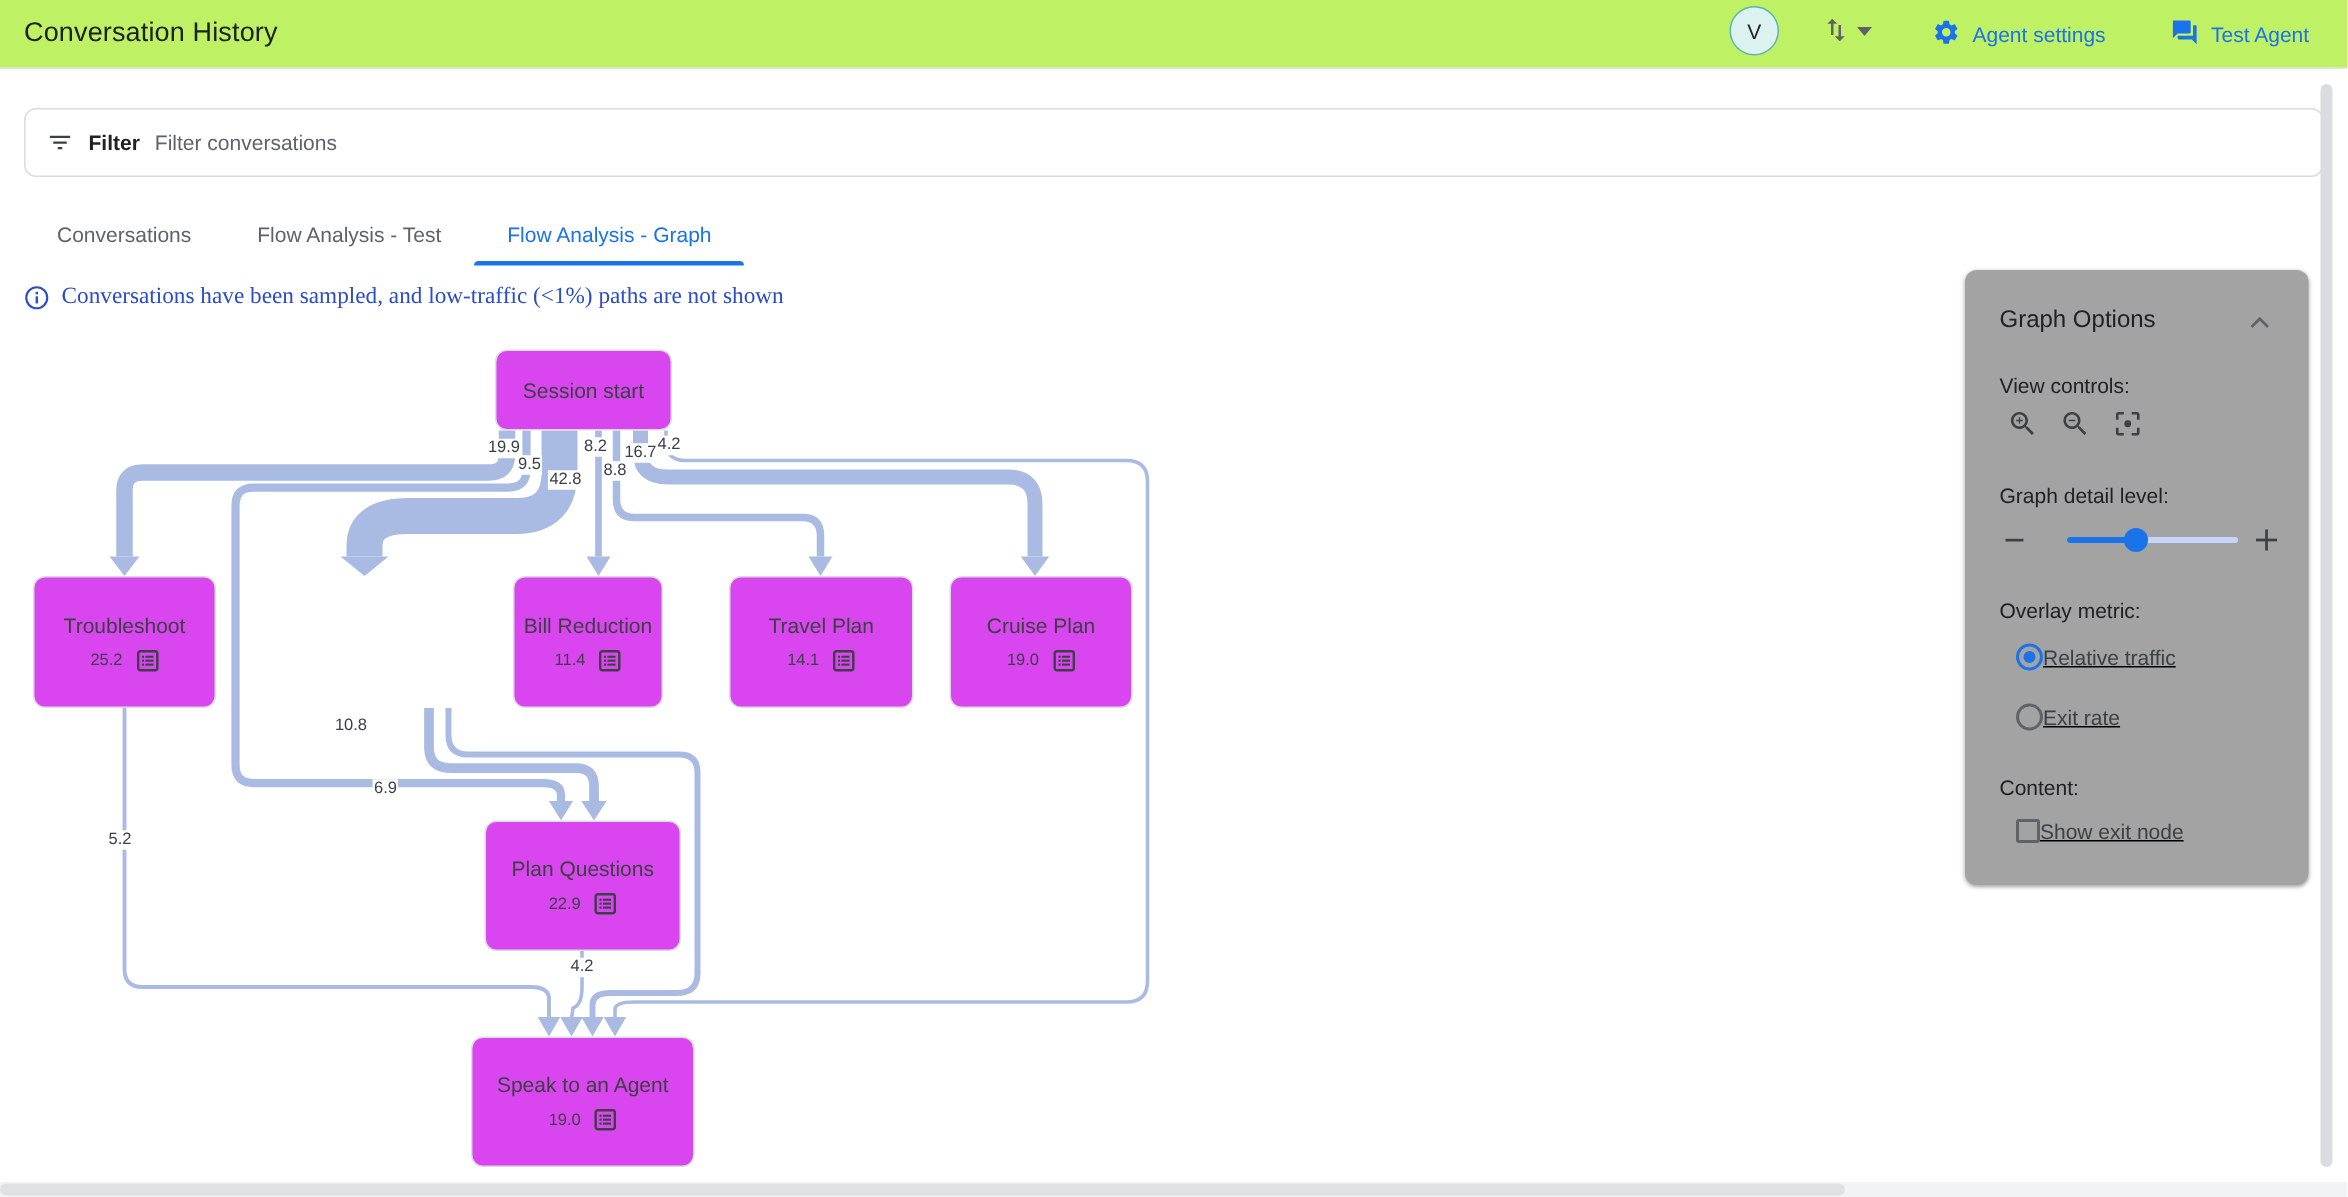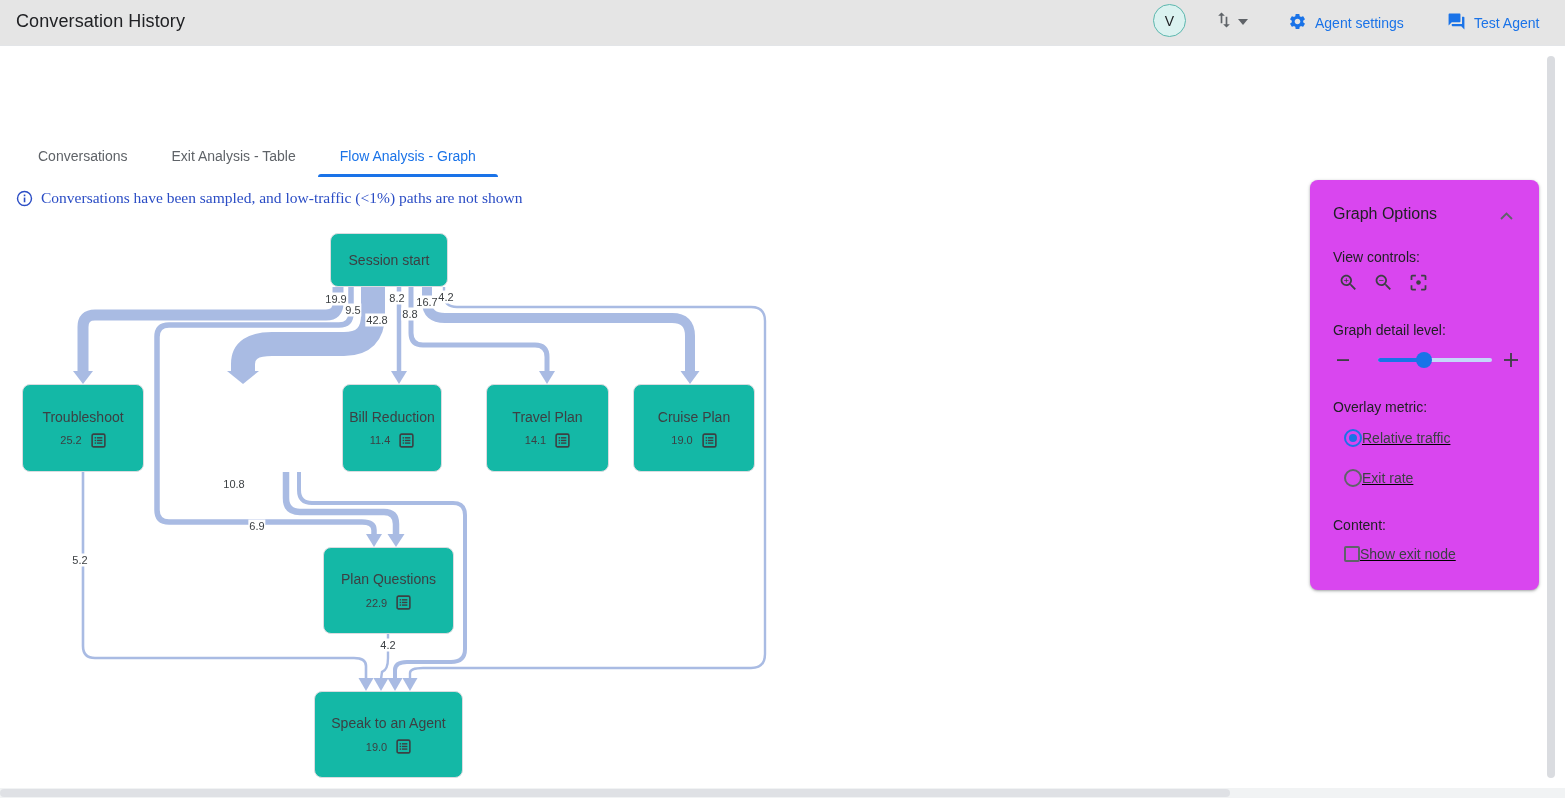--- a/index.html
+++ b/index.html
@@ -1,21 +1,21 @@
 <!DOCTYPE html>
 <html><head>
 <meta charset="utf-8">
 <style>
   * { margin:0; padding:0; box-sizing:border-box; }
   html,body { width:1565px; height:798px; overflow:hidden; background:#fff;
     font-family:"Liberation Sans","DejaVu Sans",sans-serif; }
   .page { position:relative; width:1565px; height:798px; background:#fff; overflow:hidden; }
 
   
-  .header { position:absolute; left:0; top:0; width:1565px; height:46px; background:#e5e5e5;
+  .header { position:absolute; left:0; top:0; width:1565px; height:46px; background:#bef264;
     border-bottom:1px solid #e3e5e8; z-index:30; }
   .page-title { position:absolute; left:16px; top:11px; font-size:18px; color:#202124; letter-spacing:.1px; }
   .avatar { position:absolute; left:1153px; top:4px; width:33px; height:33px; border-radius:50%;
     background:#dbf2f0; border:1.5px solid #5bb7ae; display:flex; align-items:center; justify-content:center;
     font-size:14px; color:#202124; font-weight:500; cursor:pointer; }
   .sort-group { position:absolute; left:1214px; top:10px; display:flex; align-items:center; gap:4px; color:#5f6368; cursor:pointer; }
   .hdr-btn { position:absolute; top:12px; display:flex; align-items:center; gap:8px; color:#1a73e8;
     font-size:14px; font-weight:500; cursor:pointer; white-space:nowrap; }
   .hdr-btn svg { flex:0 0 auto; }
 
@@ -36,31 +36,31 @@
     background:#1a73e8; border-radius:3px 3px 0 0; }
 
   
   .notice { position:absolute; left:16px; top:189px; display:flex; align-items:center; gap:8px;
     color:#2b4dc5; z-index:5; }
   .notice-text { font-family:"Liberation Serif","DejaVu Serif",serif; font-size:15.5px; }
 
   
   .graph-layer { position:absolute; left:0; top:0; width:1565px; height:798px; z-index:1; }
   .edges-svg { position:absolute; left:0; top:0; }
-  .flow-node { position:absolute; background:#14b8a6; border:1px solid #dadce0; border-radius:8px;
+  .flow-node { position:absolute; background:#d946ef; border:1px solid #dadce0; border-radius:8px;
     display:flex; flex-direction:column; align-items:center; justify-content:center; gap:8px;
     z-index:2; cursor:pointer; }
   .flow-node .node-title { font-size:14px; color:#3c4043; }
   .flow-node .node-meta { display:flex; align-items:center; gap:9px; }
   .flow-node .node-value { font-size:11px; color:#3c4043; }
   .edge-label { position:absolute; transform:translate(-50%,-50%); background:#fff; padding:0 1px;
     font-size:11px; color:#3c4043; z-index:3; line-height:13px; }
 
   
-  .panel { position:absolute; left:1310px; top:180px; width:229px; height:410px; background:#d946ef;
+  .panel { position:absolute; left:1310px; top:180px; width:229px; height:410px; background:#a3a3a3;
     border-radius:8px; z-index:10;
     box-shadow:0 1px 2px rgba(60,64,67,.30), 0 1px 3px 1px rgba(60,64,67,.15); }
   .panel-title { position:absolute; left:23px; top:25px; font-size:16px; color:#202124; }
   .panel-collapse { position:absolute; left:190px; top:26px; cursor:pointer; color:#5f6368; }
   .panel-label { position:absolute; font-size:14px; color:#202124; }
   .view-icons { position:absolute; left:28px; top:92px; display:flex; gap:14px; color:#3c4043; }
   .icon-btn { cursor:pointer; display:flex; }
   .slider-row { position:absolute; left:22px; top:168px; width:190px; height:24px; }
   .slider-minus,.slider-plus { position:absolute; top:0; width:22px; height:24px; display:flex;
     align-items:center; justify-content:center; color:#3c4043; cursor:pointer; }
@@ -117,27 +117,36 @@
     <div class="hdr-btn" style="left:1447px;">
       <span>
         <svg width="19" height="19" viewBox="0 0 24 24" fill="currentColor">
             <path d="M21 6h-2v9H6v2c0 .55.45 1 1 1h11l4 4V7c0-.55-.45-1-1-1zm-4 6V3c0-.55-.45-1-1-1H3c-.55 0-1 .45-1 1v14l4-4h10c.55 0 1-.45 1-1z"></path>
           </svg>
       </span>
       <span>Test Agent</span>
     </div>
   </div>
 
+  <div class="filter-bar">
+    <span class="icon-btn" style="color:#3c4043;">
+      <svg width="18" height="18" viewBox="0 0 24 24" fill="currentColor">
+          <path d="M10 18h4v-2h-4v2zM3 6v2h18V6H3zm3 7h12v-2H6v2z"></path>
+        </svg>
+    </span>
+    <span class="filter-label">Filter</span>
+    <input class="filter-input" value="" placeholder="Filter conversations" style="">
+  </div>
 
   <div class="tabs" id="tabs-row">
       <div class="tab">
         <span>Conversations</span>
       </div>
       <div class="tab">
-        <span>Exit Analysis - Table</span>
+        <span>Flow Analysis - Test</span>
       </div>
       <div class="tab active">
         <span>Flow Analysis - Graph</span>
         <span class="tab-underline"></span>
       </div>
     </div>
 
   <div class="notice">
     <span style="display:flex;">
       <svg width="17" height="17" viewBox="0 0 18 18">

